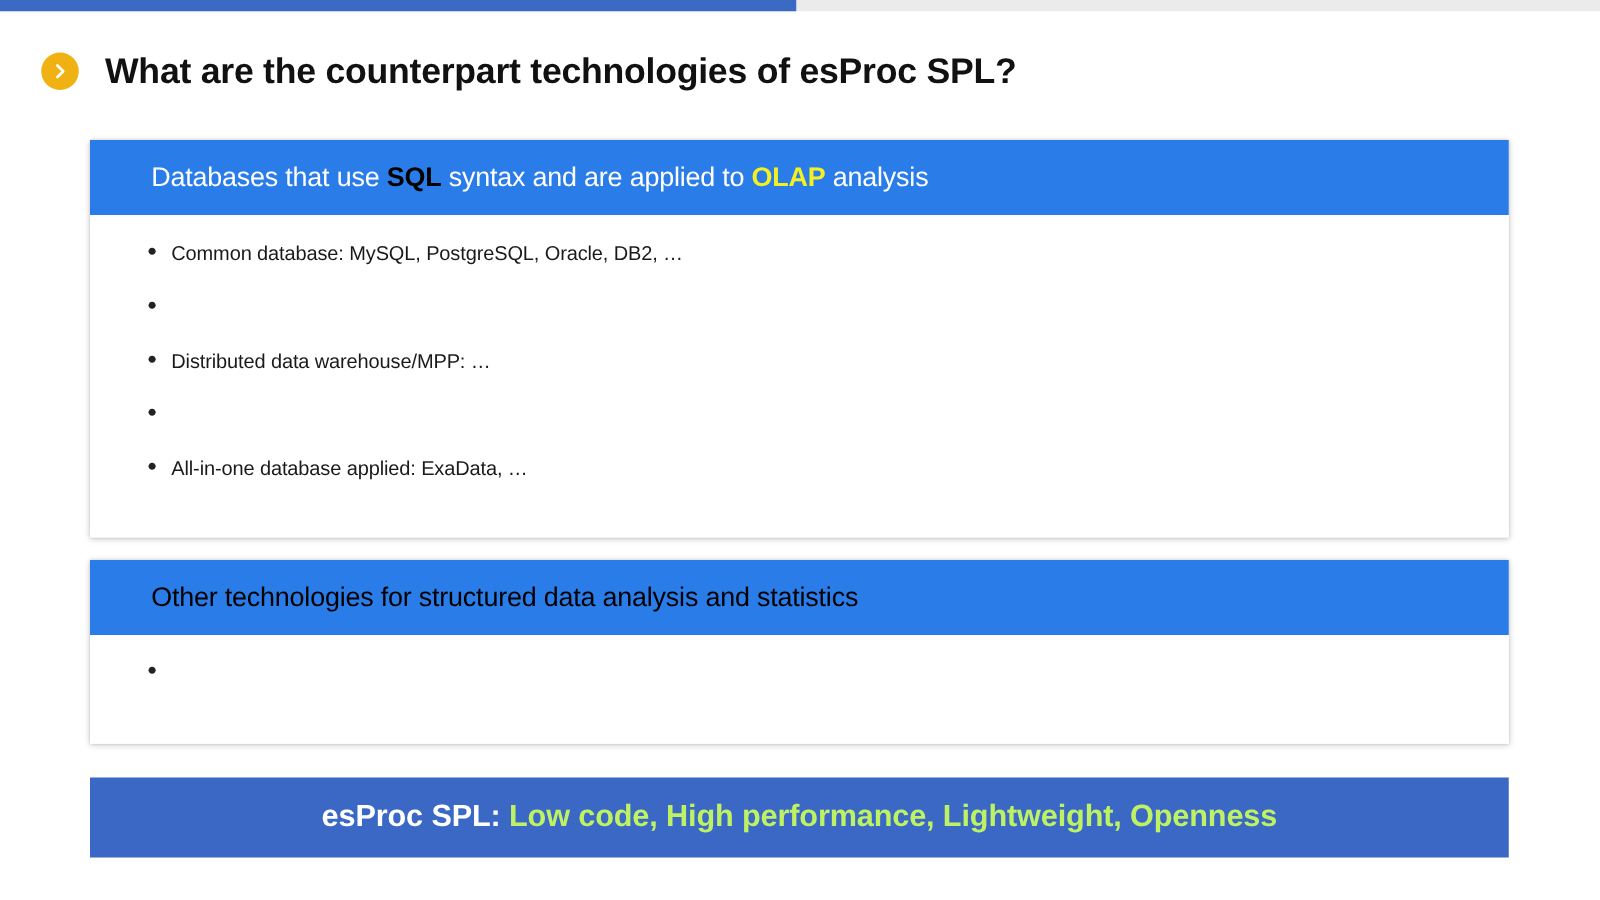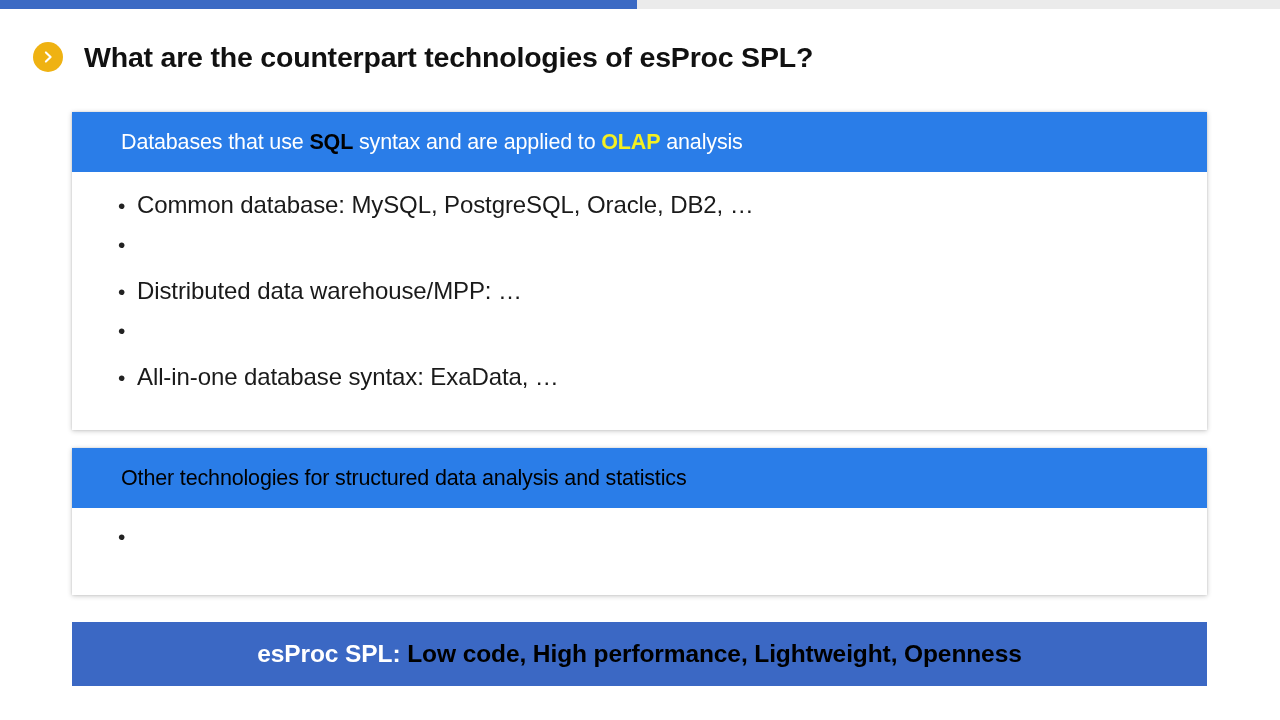--- a/index.html
+++ b/index.html
@@ -108,21 +108,21 @@
     width: 25px;
     flex: 0 0 auto;
     font-size: 21px;
     color: #222222;
     line-height: 1;
     text-align: left;
     padding-left: 6px;
     box-sizing: border-box;
   }
   .bullet-text {
-    font-size: 24px;
+    font-size: 16px;
     color: #1a1a1a;
     letter-spacing: -0.1px;
     white-space: pre;
   }
 
   
   .bottom-banner {
     position: absolute;
     left: 72px;
     top: 622px;
@@ -174,33 +174,33 @@
       </div>
       <div class="bullet-row">
         <span class="bullet-dot">•</span>
         <span class="bullet-text">Distributed data warehouse/MPP: …</span>
       </div>
       <div class="bullet-row">
         <span class="bullet-dot">•</span>
       </div>
       <div class="bullet-row">
         <span class="bullet-dot">•</span>
-        <span class="bullet-text">All-in-one database syntax: ExaData, …</span>
+        <span class="bullet-text">All-in-one database applied: ExaData, …</span>
       </div>
     </div>
 </div>
 
 <div class="card" id="card-other">
   <div class="card-header" style="background: rgb(42, 125, 232);">
     <span class="card-header-text" style="color: #000000;"><span>Other technologies for structured data analysis and statistics</span></span>
   </div>
   <div class="card-body">
       <div class="bullet-row">
         <span class="bullet-dot">•</span>
       </div>
     </div>
 </div>
 
 <div class="bottom-banner" style="background: rgb(59, 104, 196);">
   <span class="banner-text">
-    <span class="banner-lead" style="color: rgb(255, 255, 255);">esProc SPL: </span><span class="banner-accent" style="color: #000000;">Low code, High performance, Lightweight, Openness</span>
+    <span class="banner-lead" style="color: rgb(255, 255, 255);">esProc SPL: </span><span class="banner-accent" style="color: #bef264;">Low code, High performance, Lightweight, Openness</span>
   </span>
 </div>
 
 </body></html>

